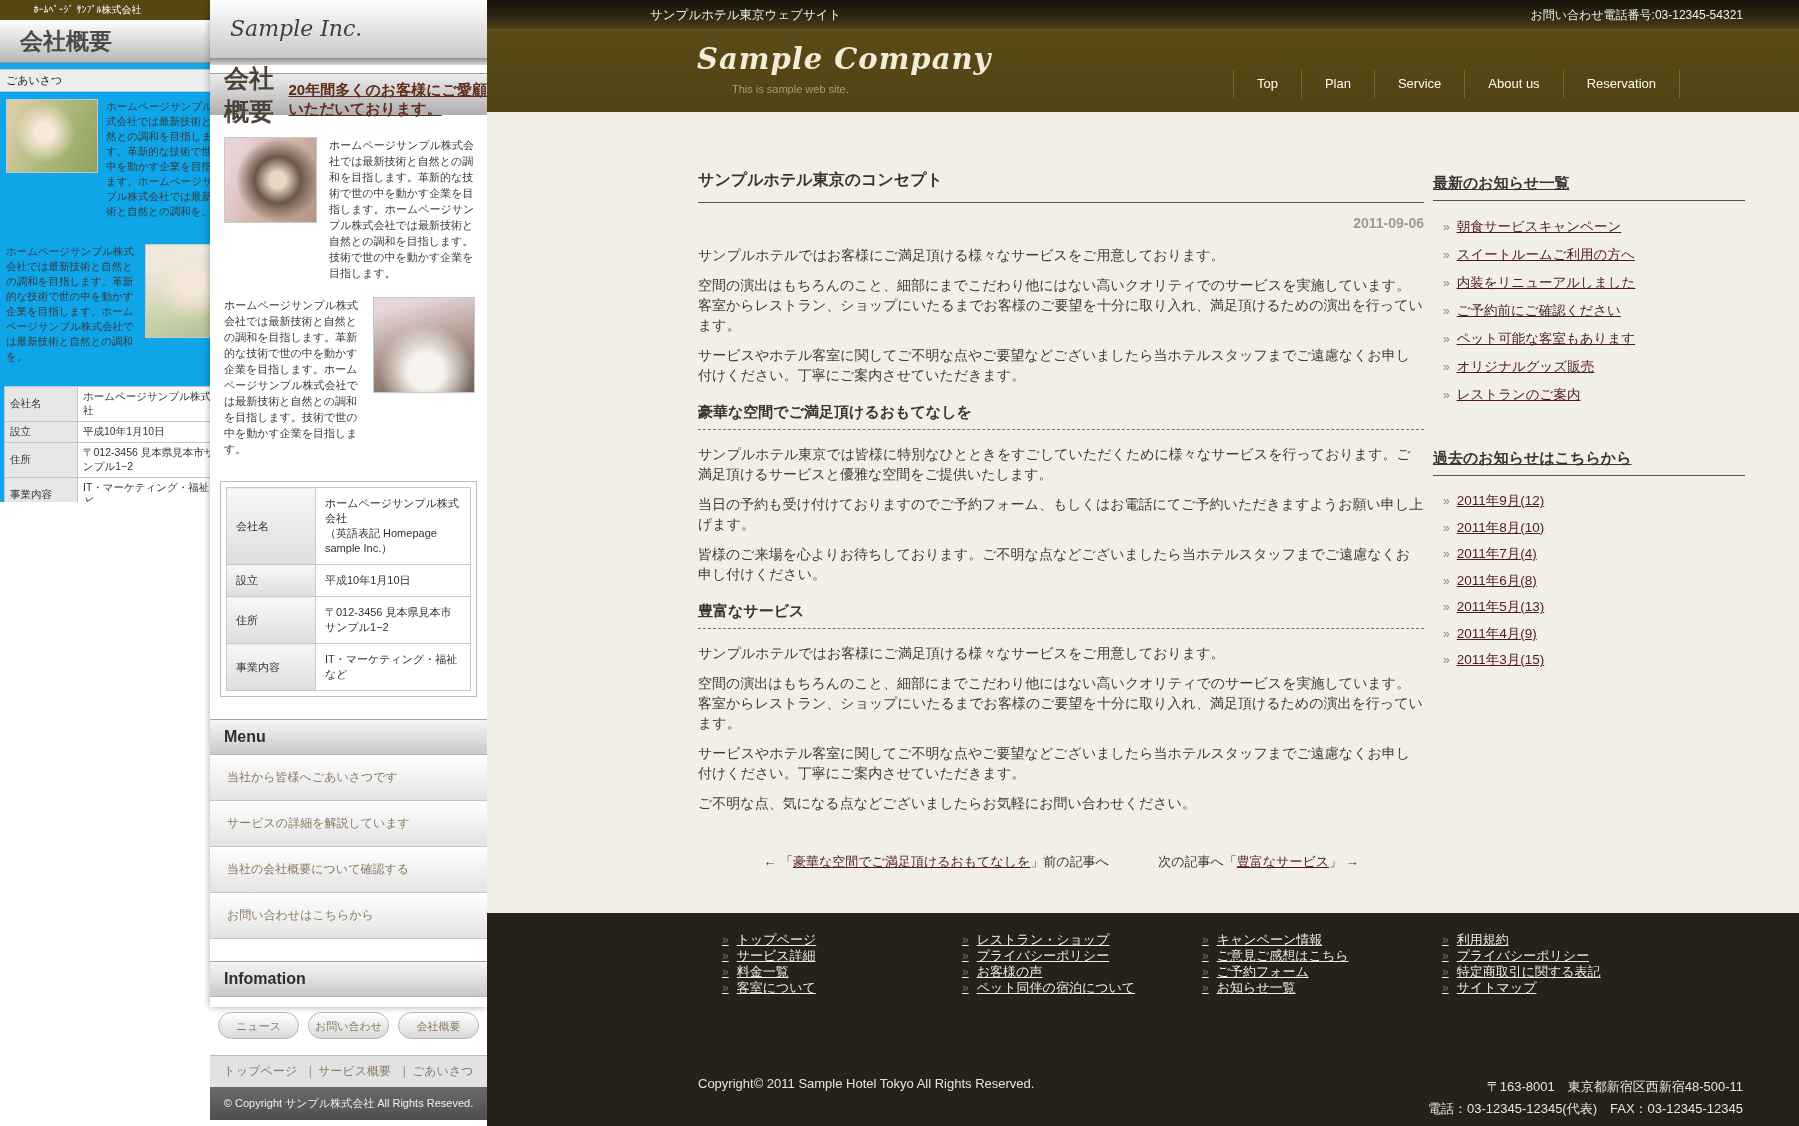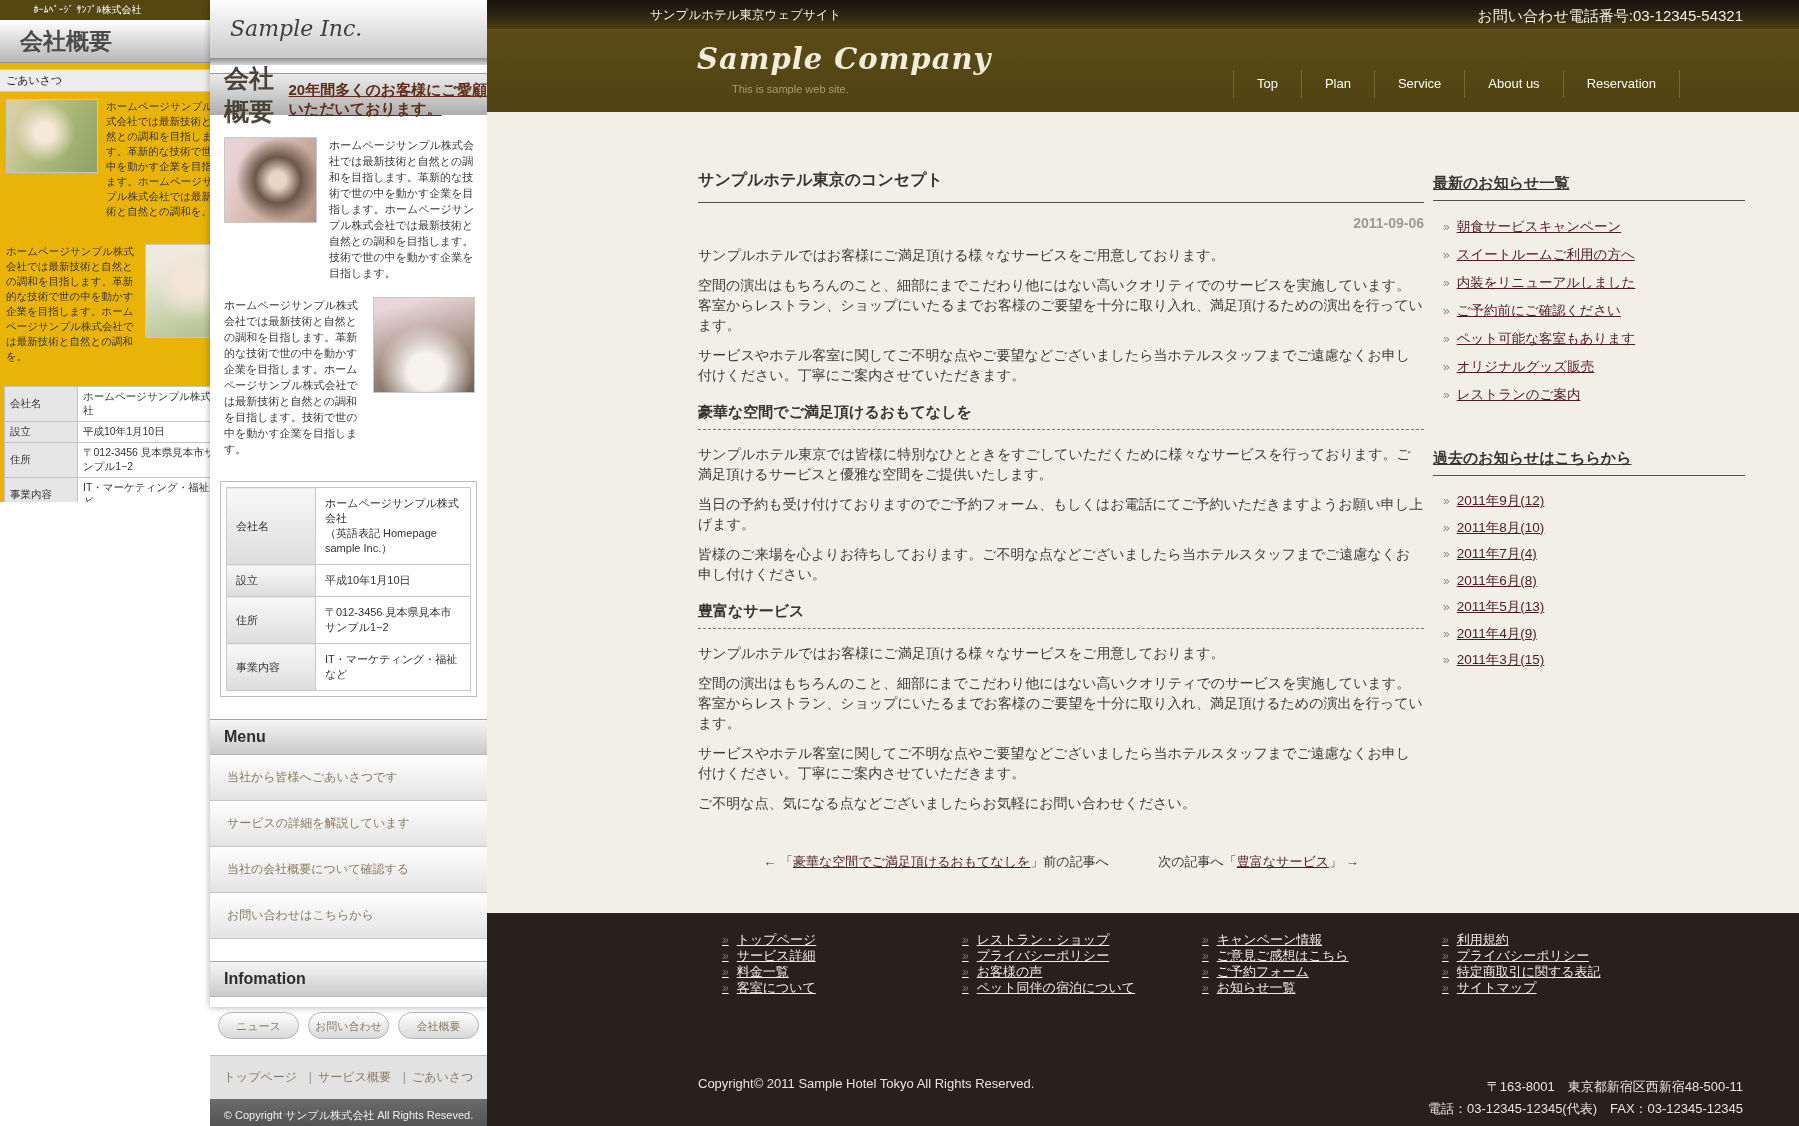--- a/index.html
+++ b/index.html
@@ -5,21 +5,21 @@
   html,body{margin:0;padding:0;}
   body{
     width:1799px;height:1126px;position:relative;overflow:hidden;
     background:#ffffff;
     font-family:"Liberation Sans","DejaVu Sans",sans-serif;
     color:#333;
   }
   a{cursor:pointer;}
 
   
-  .colA{position:absolute;left:0;top:0;width:210px;height:502px;overflow:hidden;background:#eab308;}
+  .colA{position:absolute;left:0;top:0;width:210px;height:502px;overflow:hidden;background:#0ea5e9;}
   .colA-inner{width:235px;}
   .a-topbar{height:20px;background:#554612;color:#fff;font-size:10px;line-height:20px;text-align:center;padding-right:60px;box-sizing:border-box;}
   .a-title{height:43px;background:linear-gradient(#ffffff,#b7b7b7);border-bottom:1px solid #909090;
     display:flex;align-items:center;padding-left:20px;box-sizing:border-box;
     font-family:"Liberation Serif","DejaVu Serif",serif;font-weight:bold;font-size:23px;color:#4a4a4a;}
   .a-section{margin-top:6px;background:#ededed;border-top:1px solid #c9c9c9;border-bottom:1px solid #c9c9c9;
     padding:3px 6px;font-size:11px;color:#222;}
   .a-block{padding:7px 6px 0 6px;overflow:hidden;font-size:10.5px;line-height:15px;color:#3a3a3a;}
   .a-block.b1 .ph{float:left;margin-right:8px;}
   .a-block.b1 .txt{overflow:hidden;}
@@ -66,31 +66,31 @@
   .pre{white-space:pre-line;}
   .b-secHeader{margin-top:22px;height:34px;line-height:34px;background:linear-gradient(#f6f6f6,#c9c9c9);
     border-top:1px solid #a5a5a5;border-bottom:1px solid #b5b5b5;
     font-weight:bold;font-size:16px;color:#2e2e2e;padding-left:14px;}
   .b-menuItem{height:45px;line-height:45px;padding-left:17px;font-size:12px;color:#8a7a60;
     background:linear-gradient(#ffffff,#e3e3e3);border-bottom:1px solid #c6c6c6;}
   .b-buttons{display:flex;gap:9px;padding:15px 8px 16px 8px;}
   .b-pill{flex:1;height:27px;line-height:26px;text-align:center;border:1px solid #b3b3b3;border-radius:14px;
     background:linear-gradient(#ffffff,#d9d9d9);font-size:11px;color:#8a7a60;box-sizing:border-box;}
   .b-footerLinks{background:#e2e2e2;border-top:1px solid #bdbdbd;text-align:center;
-    padding:13px 0;font-size:12px;color:#8a7a60;}
+    padding:7px 0;font-size:12px;color:#8a7a60;}
   .b-footerLinks .itm{margin:0 2px;}
   .b-footerLinks .itm.p::before{content:"｜";color:#8a7a60;margin-right:2px;}
   .b-copy{background:linear-gradient(#6b6b6b,#4e4e4e);color:#f0f0f0;text-align:center;font-size:11px;padding:9px 0;}
 
   
   .colC{position:absolute;left:487px;top:0;width:1312px;height:1126px;background:#f2efe7;}
   .c-topbar{position:absolute;left:0;top:0;width:100%;height:30px;
     background:linear-gradient(#17120b,#2e2613 55%,#4c3f13);border-bottom:1px solid #63541f;box-sizing:border-box;}
   .c-topbar .siteName{position:absolute;left:163px;top:7px;font-size:12.5px;color:#f2efe7;}
-  .c-topbar .phone{position:absolute;right:56px;top:7px;font-size:15px;color:#f2efe7;}
+  .c-topbar .phone{position:absolute;right:56px;top:7px;font-size:12px;color:#f2efe7;}
   .c-header{position:absolute;left:0;top:30px;width:100%;height:82px;background:linear-gradient(#5a4b19,#514311);}
   .c-logo{position:absolute;left:210px;top:12px;font-family:"DejaVu Serif","Liberation Serif",serif;
     font-style:italic;font-weight:bold;font-size:29px;color:#f2edda;letter-spacing:1px;}
   .c-tagline{position:absolute;left:211px;top:53px;font-size:11px;color:#a89c72;margin-left:34px;}
   .c-nav{position:absolute;right:119px;top:40px;display:flex;}
   .c-nav .navItem{line-height:28px;padding:0 23px;font-size:13px;color:#fdfcf7;border-left:1px solid #79682e;}
   .c-nav .navItem:last-child{border-right:1px solid #79682e;}
 
   .c-article{position:absolute;left:211px;top:170px;width:726px;}
   .c-h1{font-size:16px;font-weight:bold;color:#383430;padding-bottom:11px;border-bottom:1px solid #55504a;margin:0;}

